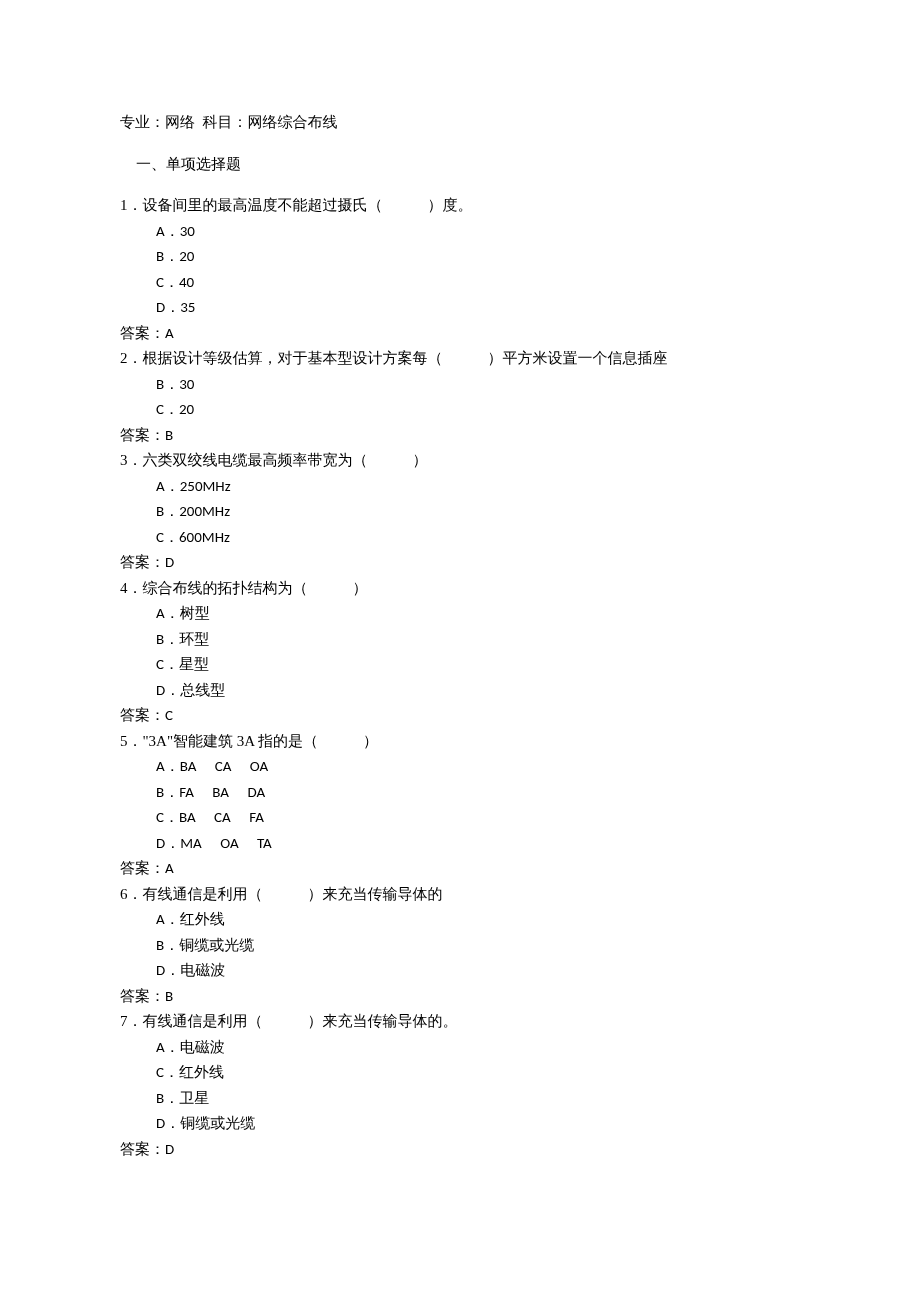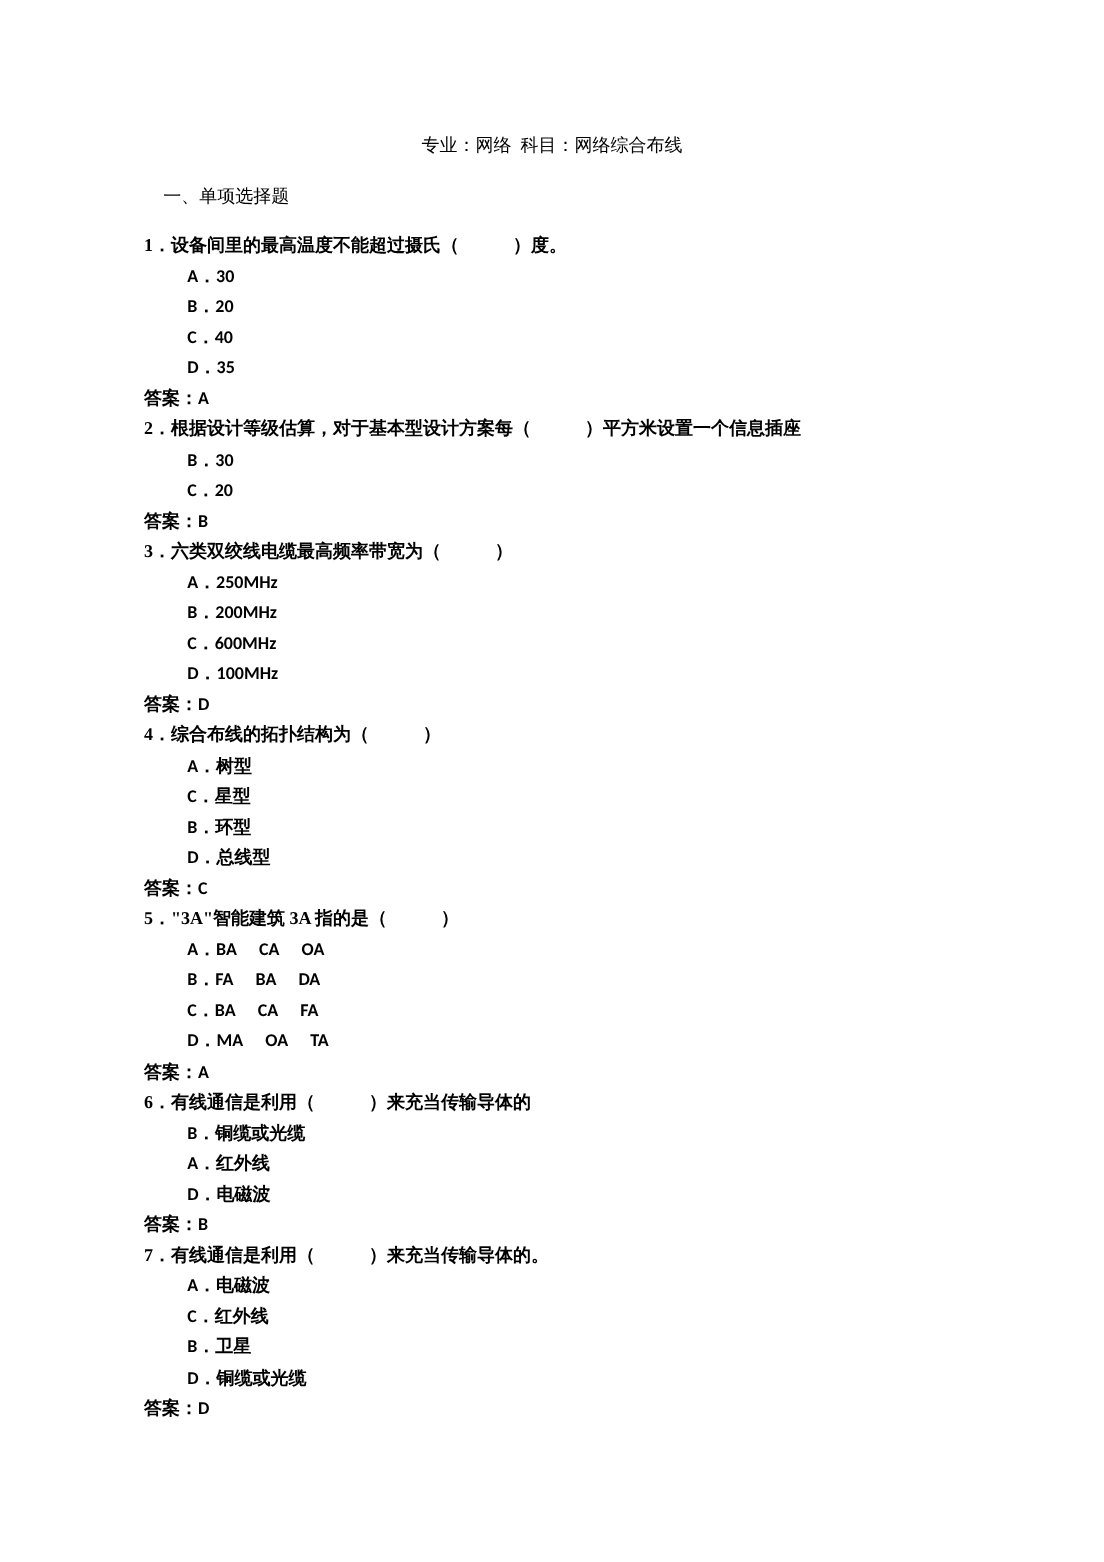--- a/index.html
+++ b/index.html
@@ -8,28 +8,26 @@
       line-height: 1.7;
       color: #000;
       background: #fff;
       margin: 0;
       padding: 110px 120px 60px 120px;
       width: 920px;
       box-sizing: border-box;
     }
     .header {
       margin-bottom: 0;
-      text-align: center;
     }
     .section-title {
       margin: 16px;
     }
     .question {
       margin: 0;
-      font-weight: bold;
     }
     .q-text {
       margin: 0;
     }
     .options {
       padding-left: 36px;
     }
     .option {
       margin: 0;
       font-family: "SimSun", "宋体", Calibri, sans-serif;
@@ -69,49 +67,48 @@
         <div class="option"><span>C．</span><span>20</span></div>
       </div>
       <div class="answer"><span>答案：</span><span>B</span></div>
     </div>
     <div class="question">
       <div class="q-text"><span>3．</span><span>六类双绞线电缆最高频率带宽为（</span><span class="blank">　　　</span><span>）</span></div>
       <div class="options">
         <div class="option"><span>A．</span><span>250MHz</span></div>
         <div class="option"><span>B．</span><span>200MHz</span></div>
         <div class="option"><span>C．</span><span>600MHz</span></div>
-        <div class="option"><span>D．</span><span>100MHz</span></div>
       </div>
       <div class="answer"><span>答案：</span><span>D</span></div>
     </div>
     <div class="question">
       <div class="q-text"><span>4．</span><span>综合布线的拓扑结构为（</span><span class="blank">　　　</span><span>）</span></div>
       <div class="options">
         <div class="option"><span>A．</span><span>树型</span></div>
+        <div class="option"><span>B．</span><span>环型</span></div>
         <div class="option"><span>C．</span><span>星型</span></div>
-        <div class="option"><span>B．</span><span>环型</span></div>
         <div class="option"><span>D．</span><span>总线型</span></div>
       </div>
       <div class="answer"><span>答案：</span><span>C</span></div>
     </div>
     <div class="question">
       <div class="q-text"><span>5．</span><span>"3A"智能建筑 3A 指的是（</span><span class="blank">　　　</span><span>）</span></div>
       <div class="options">
         <div class="option"><span>A．</span><span>BA　 CA　 OA</span></div>
         <div class="option"><span>B．</span><span>FA　 BA　 DA</span></div>
         <div class="option"><span>C．</span><span>BA　 CA　 FA</span></div>
         <div class="option"><span>D．</span><span>MA　 OA　 TA</span></div>
       </div>
       <div class="answer"><span>答案：</span><span>A</span></div>
     </div>
     <div class="question">
       <div class="q-text"><span>6．</span><span>有线通信是利用（</span><span class="blank">　　　</span><span>）来充当传输导体的</span></div>
       <div class="options">
+        <div class="option"><span>A．</span><span>红外线</span></div>
         <div class="option"><span>B．</span><span>铜缆或光缆</span></div>
-        <div class="option"><span>A．</span><span>红外线</span></div>
         <div class="option"><span>D．</span><span>电磁波</span></div>
       </div>
       <div class="answer"><span>答案：</span><span>B</span></div>
     </div>
     <div class="question">
       <div class="q-text"><span>7．</span><span>有线通信是利用（</span><span class="blank">　　　</span><span>）来充当传输导体的。</span></div>
       <div class="options">
         <div class="option"><span>A．</span><span>电磁波</span></div>
         <div class="option"><span>C．</span><span>红外线</span></div>
         <div class="option"><span>B．</span><span>卫星</span></div>

